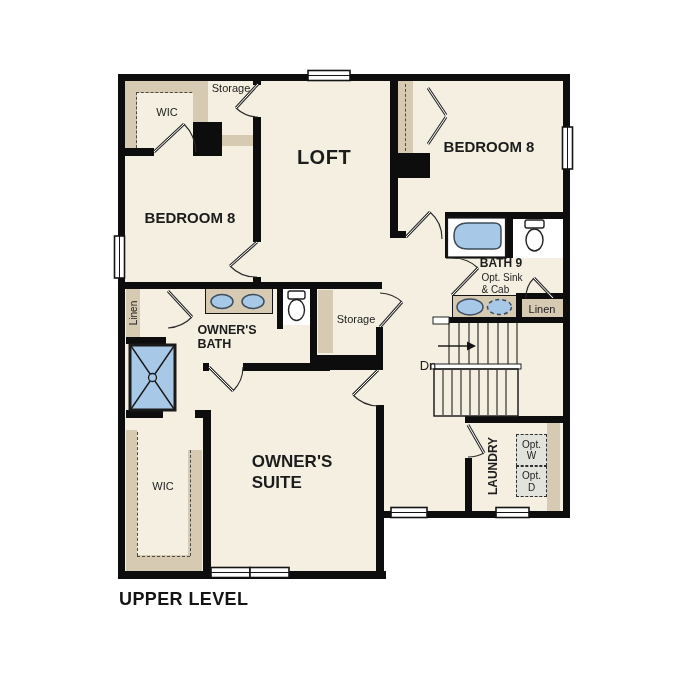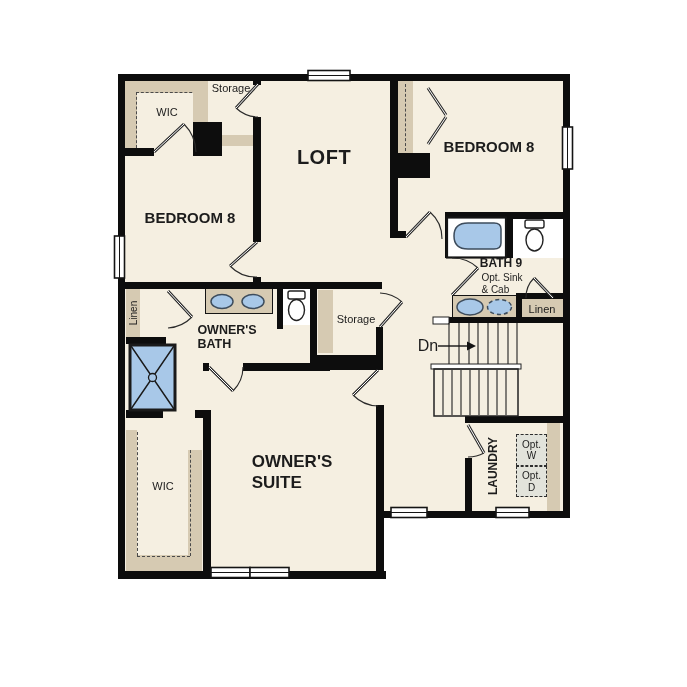--- a/index.html
+++ b/index.html
@@ -213,16 +213,17 @@
 &amp; Cab</div>
   <div class="vlbl" style="left:133px;top:313px;font-size:10px;">Linen</div>
   <div class="lbl b" style="left:227px;top:337px;font-size:12.5px;">OWNER'S
 BATH</div>
   <div class="lbl" style="left:356px;top:319px;font-size:11px;">Storage</div>
   <div class="lbl" style="left:542px;top:309px;font-size:11px;">Linen</div>
   <div class="lbl b" style="left:292px;top:472px;font-size:17px;line-height:1.25;">OWNER'S
 SUITE</div>
   <div class="lbl" style="left:163px;top:486px;font-size:11px;">WIC</div>
   <div class="vlbl b" style="left:493px;top:466px;font-size:12px;">LAUNDRY</div>
-  <div class="lbl" style="left:428px;top:346px;font-size:16px;">Dn</div>
-
+  <div class="lbl" style="left:428px;top:366px;font-size:13px;">Dn</div>
+
+  <div class="title" style="left:119px;top:589px;font-size:18px;">UPPER LEVEL</div>
 
 </div>
 
 </body></html>

